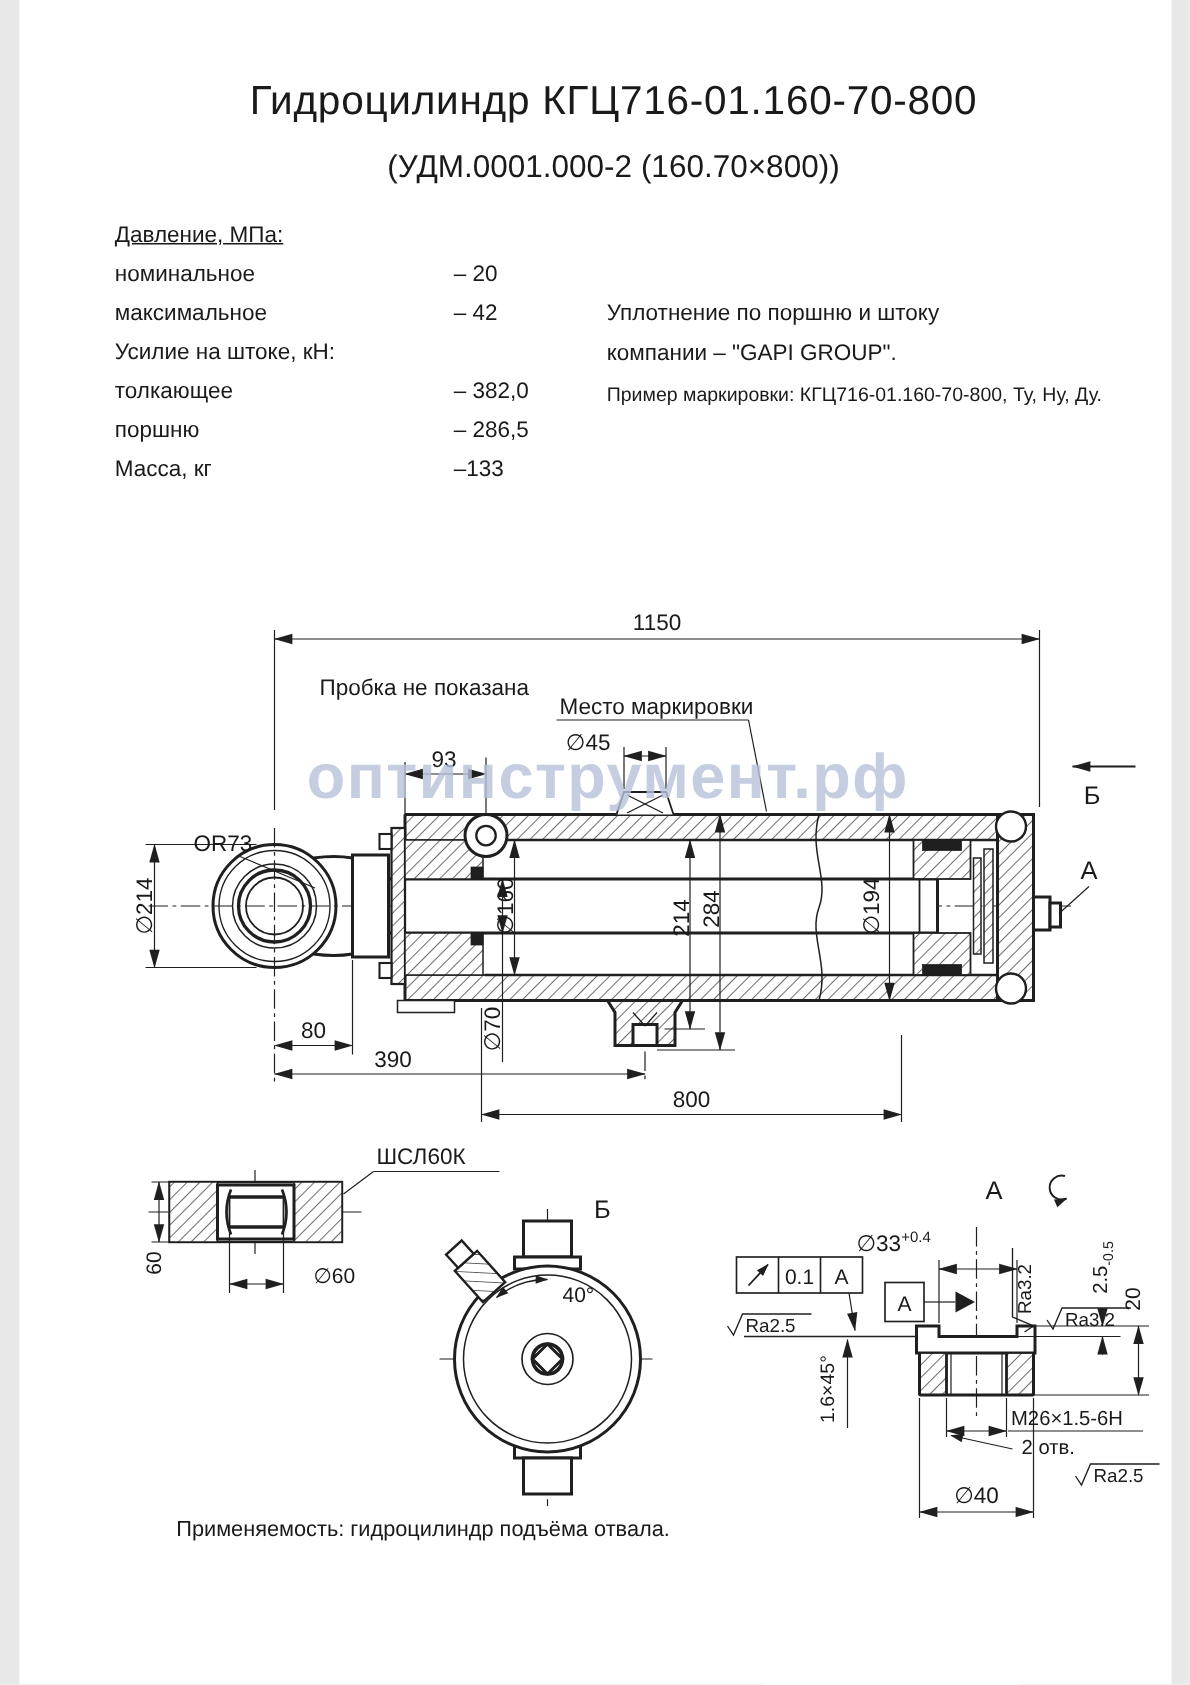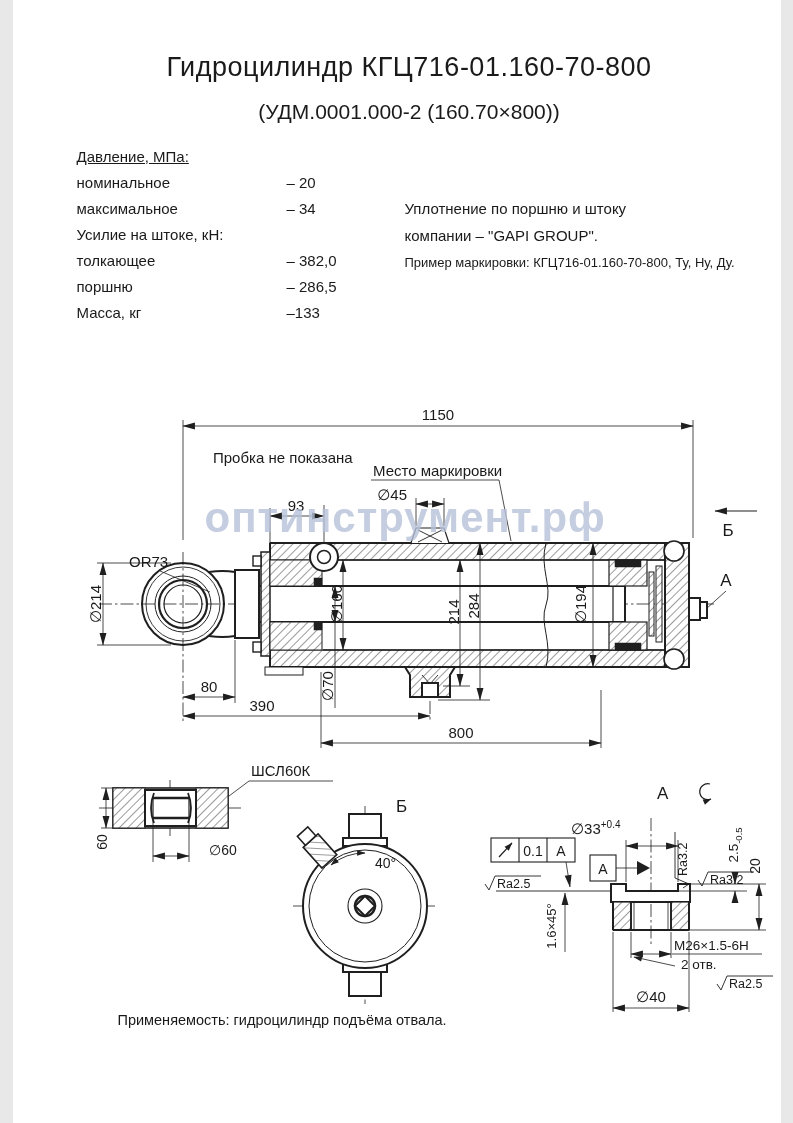--- a/index.html
+++ b/index.html
@@ -5,21 +5,21 @@
   html,body{margin:0;padding:0;background:#e8e8e8;}
   .page{
     position:relative;width:768px;height:1123px;margin:0 auto;
     background:#ffffff;overflow:hidden;
     font-family:"Liberation Sans","DejaVu Sans",sans-serif;color:#1a1a1a;
   }
   .abs{position:absolute;}
   .title{width:793px;text-align:center;font-size:27px;letter-spacing:.5px;white-space:nowrap;}
   .subtitle{width:793px;text-align:center;font-size:21px;white-space:nowrap;}
   .spec-row{position:absolute;left:0;width:340px;height:25px;font-size:15px;white-space:nowrap;}
-  .spec-row .val{position:absolute;left:210px;}
+  .spec-row .val{position:absolute;left:226px;}
   .note-line{position:absolute;left:0;font-size:15px;white-space:nowrap;}
   .note-small{font-size:13px;}
   .caption{font-size:14.5px;white-space:nowrap;}
   .watermark{
     font-size:42px;font-weight:600;letter-spacing:1px;color:#b7c1d9;opacity:.8;
     white-space:nowrap;pointer-events:none;z-index:5;
   }
   svg{position:absolute;left:0;top:0;}
   svg text{font-family:"Liberation Sans","DejaVu Sans",sans-serif;fill:#1a1a1a;}
 </style>
@@ -27,21 +27,21 @@
 <body>
 
 <div class="page">
 
   <div class="abs title" style="top:52px;">Гидроцилиндр КГЦ716-01.160-70-800</div>
   <div class="abs subtitle" style="top:100px;">(УДМ.0001.000-2 (160.70×800))</div>
 
   <div class="abs" style="left:64px;top:148px;width:360px;height:180px;">
     <div class="spec-row" style="top:0px;text-decoration:underline;"><span>Давление, МПа:</span><span class="val"></span></div>
     <div class="spec-row" style="top:26px;"><span>номинальное</span><span class="val">– 20</span></div>
-    <div class="spec-row" style="top:52px;"><span>максимальное</span><span class="val">– 34</span></div>
+    <div class="spec-row" style="top:52px;"><span>максимальное</span><span class="val">– 42</span></div>
     <div class="spec-row" style="top:78px;"><span>Усилие на штоке, кН:</span><span class="val"></span></div>
     <div class="spec-row" style="top:104px;"><span>толкающее</span><span class="val">– 382,0</span></div>
     <div class="spec-row" style="top:130px;"><span>поршню</span><span class="val">– 286,5</span></div>
     <div class="spec-row" style="top:156px;"><span>Масса, кг</span><span class="val">–133</span></div>
   </div>
 
   <div class="abs" style="left:392px;top:200px;width:380px;height:80px;">
     <div class="note-line" style="top:0px;">Уплотнение по поршню и штоку</div>
     <div class="note-line" style="top:27px;">компании – "GAPI GROUP".</div>
     <div class="note-line note-small" style="top:55px;">Пример маркировки: КГЦ716-01.160-70-800, Ту, Ну, Ду.</div>

